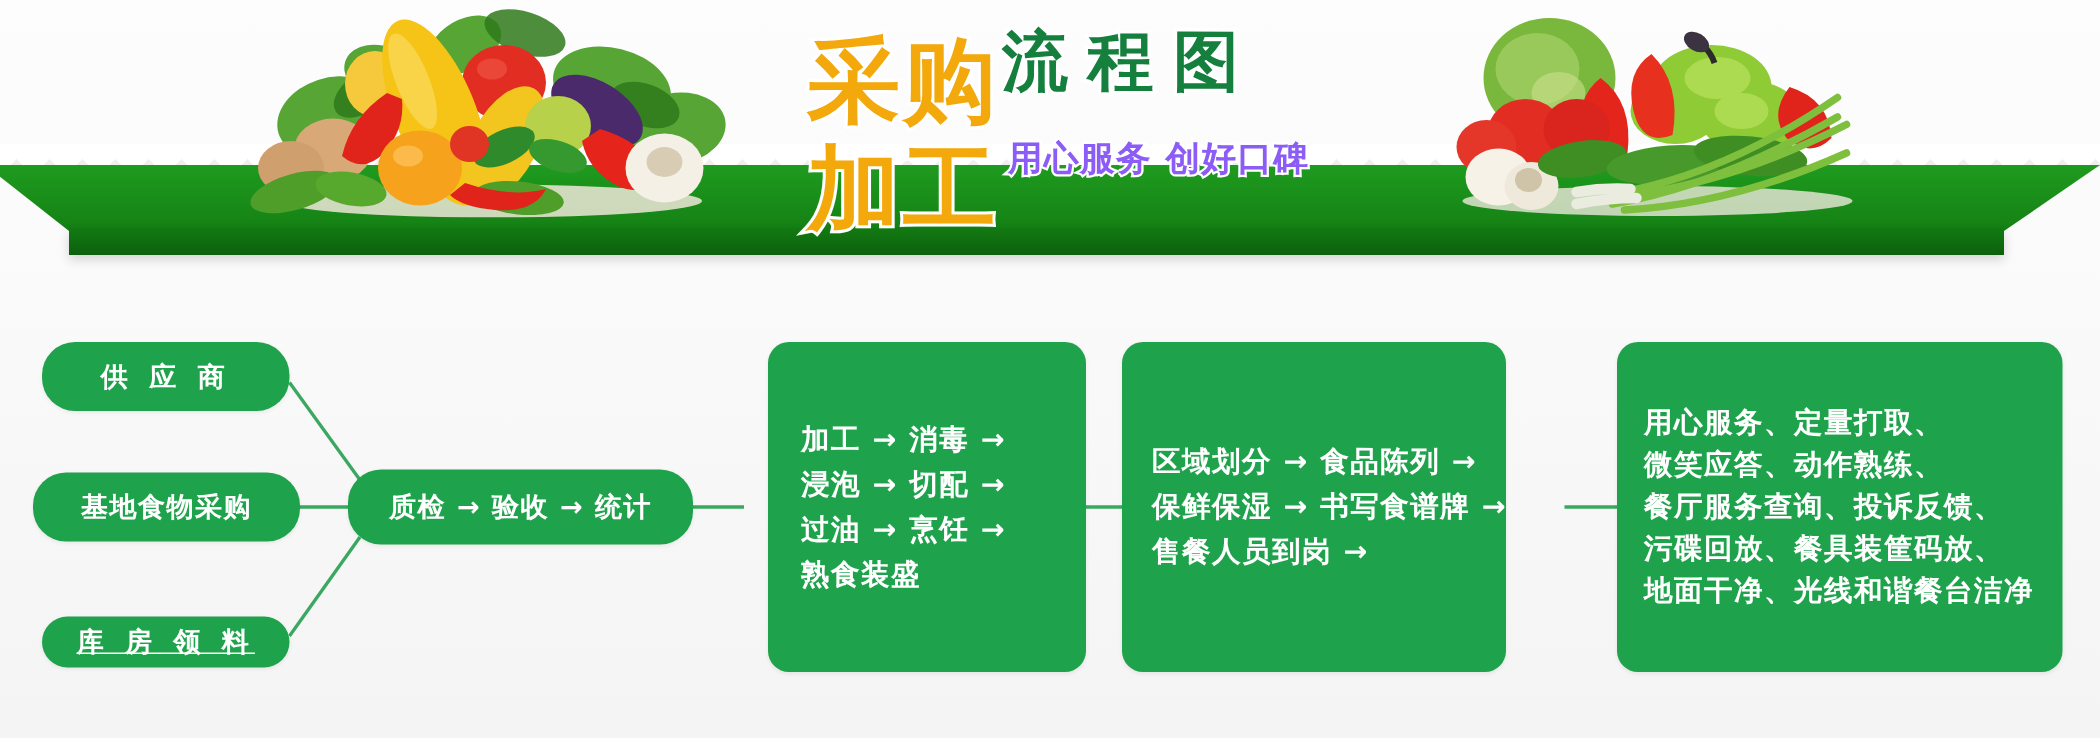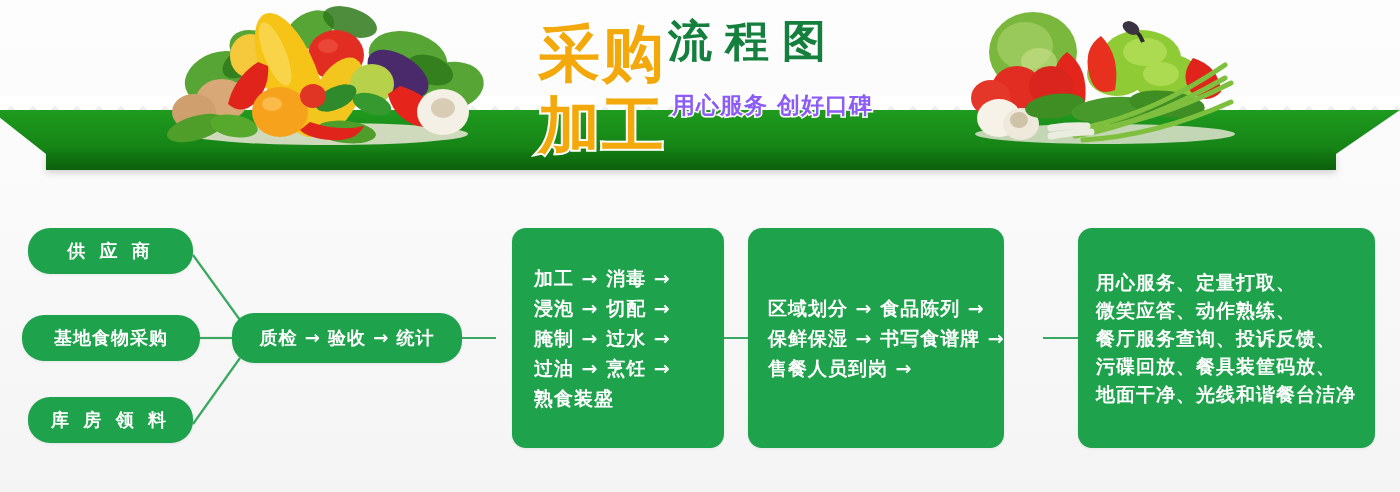--- a/index.html
+++ b/index.html
@@ -105,21 +105,21 @@
   .lines { padding:0 26px; width:100%; }
   .line {
     font-size:19px; font-weight:bold;
     font-family:"DejaVu Sans","Liberation Sans",sans-serif;
     white-space:nowrap; line-height:30px; letter-spacing:1px;
   }
 
   
   #n-supplier { left:28px;  top:28px;  width:165px; height:46px; }
   #n-base     { left:22px;  top:115px; width:178px; height:46px; }
-  #n-store    { left:28px;  top:197px; width:165px; height:46px; }
+  #n-store    { left:28px;  top:211px; width:165px; height:34px;text-decoration:underline; }
   #n-qc       { left:232px; top:113px; width:230px; height:50px; }
   #n-process  { left:496px; top:28px;  width:212px; height:220px;margin-left:16px; }
   #n-display  { left:748px; top:28px;  width:256px; height:220px; }
   #n-service  { left:1078px;top:28px;  width:297px; height:220px; }
 
   #n-process .lines  { padding:0 22px; }
   #n-display .lines  { padding:0 20px; }
   #n-service .lines  { padding:0 18px; }
   #n-service .line { line-height:28px; }
 </style>
@@ -294,21 +294,20 @@
   </div>
 
   <div class="node pill" id="n-qc">
     <span class="node-label tight">质检 → 验收 → 统计</span>
   </div>
 
   <div class="node" id="n-process">
     <div class="lines">
       <div class="line">加工  →  消毒  →</div>
       <div class="line">浸泡  →  切配  →</div>
-      <div class="line">腌制  →  过水  →</div>
       <div class="line">过油  →  烹饪  →</div>
       <div class="line">熟食装盛</div>
     </div>
   </div>
 
   <div class="node" id="n-display">
     <div class="lines">
       <div class="line">区域划分 → 食品陈列  →</div>
       <div class="line">保鲜保湿 → 书写食谱牌  →</div>
       <div class="line">售餐人员到岗 →</div>

